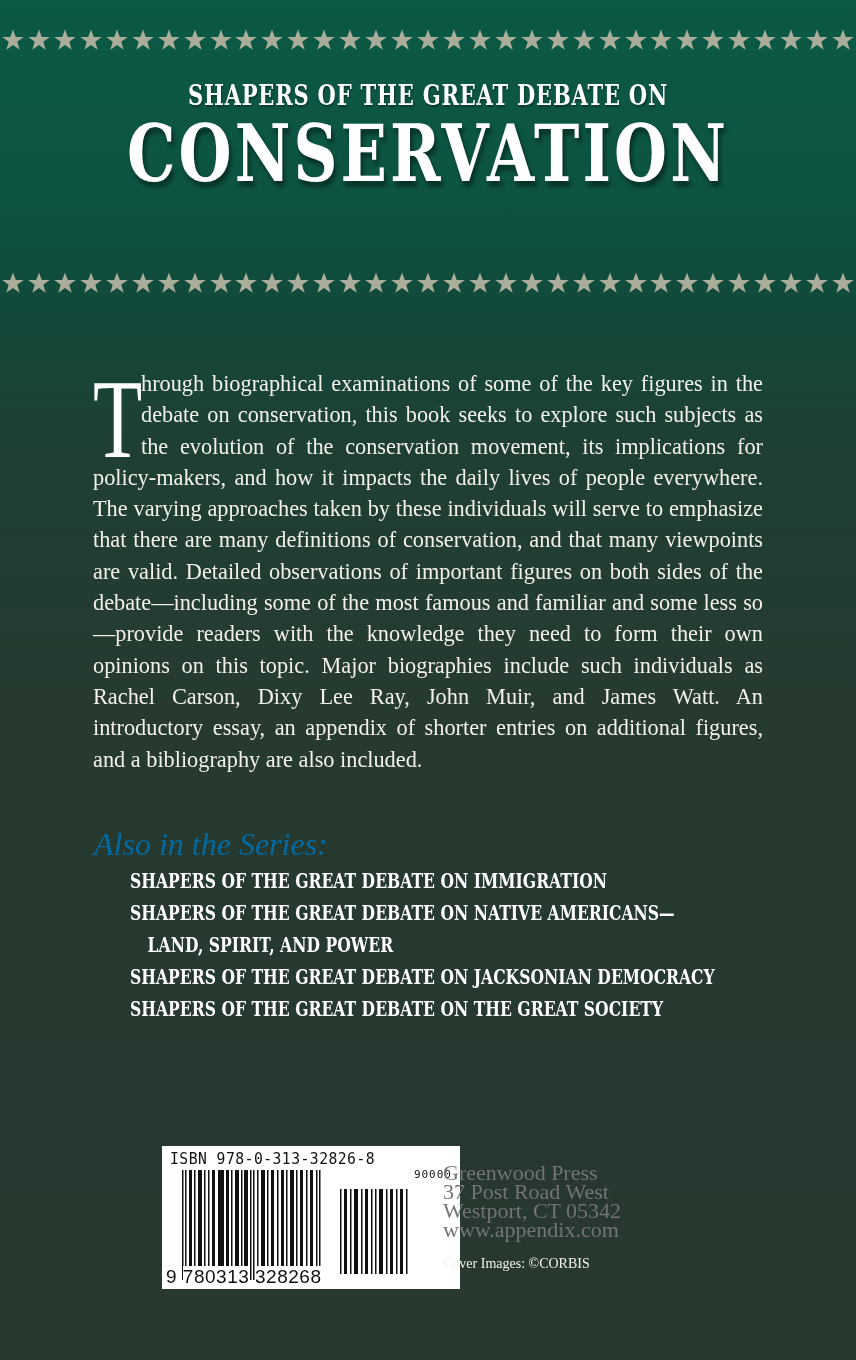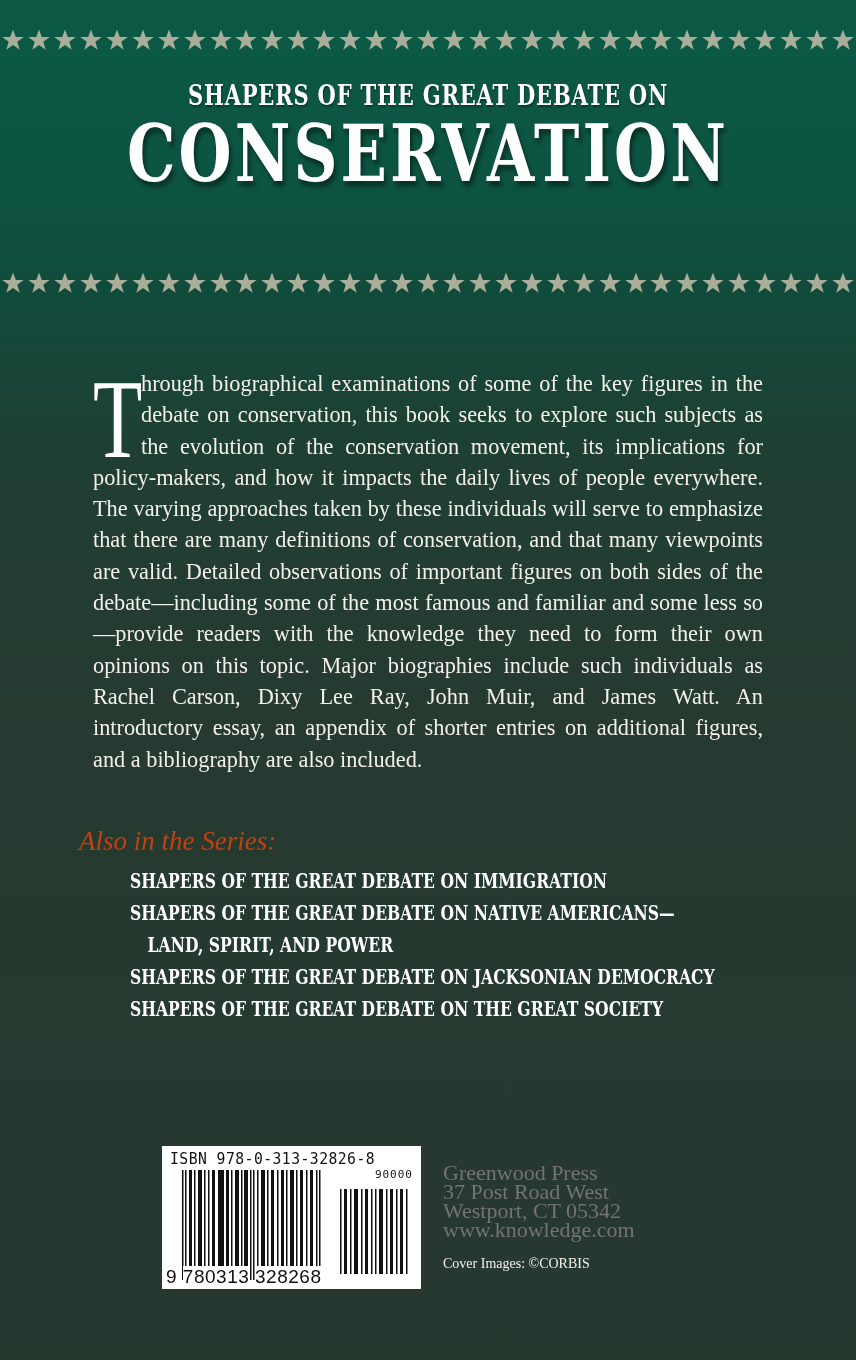--- a/index.html
+++ b/index.html
@@ -34,32 +34,32 @@
       font-size: 22.3px; line-height: 31.3px; text-align: justify; color: #f3f1ea;
       font-family: "Liberation Serif", serif;
     }
     .blurb .dropcap {
       float: left; font-size: 112px; line-height: 82px; height: 82px;
       margin: 6px 8px 0 0; padding-top: 4px; color: #ffffff;
       font-family: "Liberation Serif", serif; transform: scaleX(0.72); transform-origin: left;
       width: 40px;
     }
     .also-heading {
-      position: absolute; left: 79px; top: 826px; font-style: italic; font-size: 27px;
-      color: #c2410c; font-family: "Liberation Serif", serif;
+      position: absolute; left: 94px; top: 826px; font-style: italic; font-size: 32px;
+      color: #0369a1; font-family: "Liberation Serif", serif;
     }
     .series-list { position: absolute; left: 94px; top: 866px; margin-left: 36px; }
     .series-item {
       font-family: "DejaVu Serif", serif; font-weight: bold; font-size: 19.5px;
       line-height: 32px; white-space: nowrap; color: #ffffff;
       transform: scaleX(0.80); transform-origin: left;
     }
     .series-item .cont { display: block; padding-left: 22px; }
     .barcode {
-      position: absolute; left: 162px; top: 1146px; width: 259px; height: 143px;
+      position: absolute; left: 162px; top: 1146px; width: 298px; height: 143px;
       background: #ffffff; color: #111;
     }
     .isbn-text {
       position: absolute; left: 8px; top: 3px; font-family: "DejaVu Sans Mono", monospace;
       font-size: 16px; letter-spacing: 0.5px; color: #111; transform: scaleX(0.92); transform-origin: left;
     }
     .price-text {
       position: absolute; right: 8px; top: 22px; font-family: "DejaVu Sans Mono", monospace;
       font-size: 11px; letter-spacing: 1px; color: #111;
     }
@@ -503,15 +503,15 @@
     <span>9</span>
     <span style="margin-left:0">780313</span>
     <span style="margin-left:0">328268</span>
   </div>
 </div>
 
 <div class="publisher">
   <div>Greenwood Press</div>
   <div>37 Post Road West</div>
   <div>Westport, CT 05342</div>
-  <div>www.knowledge.com</div>
+  <div>www.appendix.com</div>
 </div>
 <div class="credit">Cover Images: ©CORBIS</div>
 
 </body></html>

